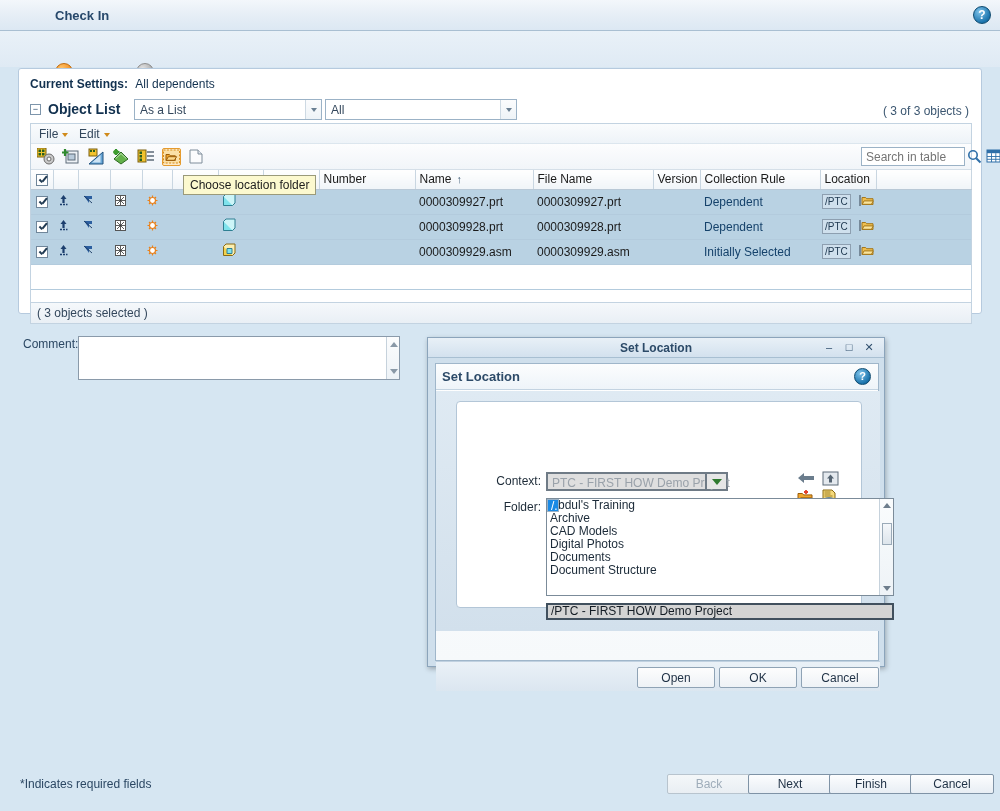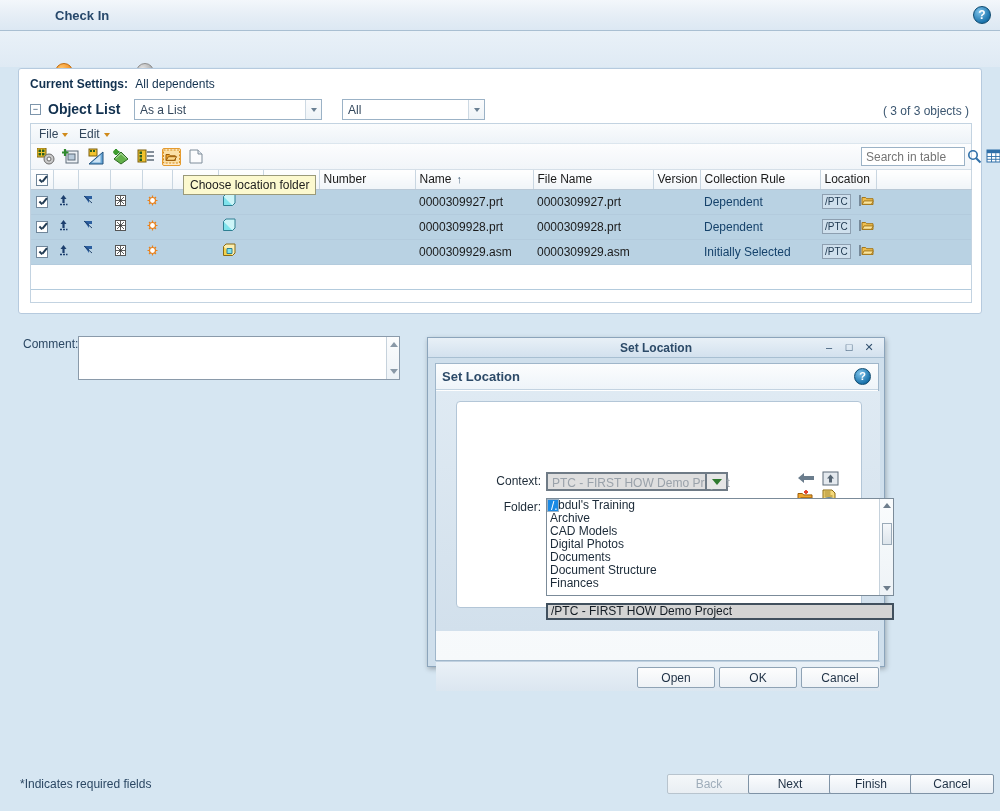--- a/index.html
+++ b/index.html
@@ -388,21 +388,21 @@
 
   <div class="objlist-row">
     <div class="expander">−</div>
     <div class="objlist-title">Object List</div>
     <div class="sel" style="left:104px;top:0;width:188px;">
       <div class="val">As a List</div>
       <div class="arrow">
           <div class="caret"></div>
         </div>
     </div>
-    <div class="sel" style="left:312px;top:0;width:143px;">
+    <div class="sel" style="left:295px;top:0;width:192px;">
       <div class="val">All</div>
       <div class="arrow">
           <div class="caret"></div>
         </div>
     </div>
   </div>
   <div class="obj-count">( 3 of 3 objects )</div>
 
   <div class="tblbox">
 
@@ -684,20 +684,21 @@
             </span></td>
           <td></td>
         </tr>
         <tr class="emptyrow">
           <td colspan="15"></td>
         </tr>
       </tbody>
     </table>
   </div>
 
+  <div class="selcount">( 3 objects selected )</div>
 </div>
 
 <div class="tooltip">Choose location folder</div>
 
 <div class="comment-label">Comment:</div>
 <div class="comment-box">
   <div class="cscroll">
     <div class="up"></div>
     <div class="dn"></div>
   </div>
@@ -766,21 +767,20 @@
 
         <div class="fld-label" style="left:10px;top:98px;width:74px;">Folder:</div>
         <div class="folderlist">
           <div class="li sel">/.</div>
           <div class="li">Abdul's Training</div>
           <div class="li">Archive</div>
           <div class="li">CAD Models</div>
           <div class="li">Digital Photos</div>
           <div class="li">Documents</div>
           <div class="li">Document Structure</div>
-          <div class="li">Finances</div>
           <div class="flscroll">
             <div class="up"></div>
             <div class="thumb"></div>
             <div class="dn"></div>
           </div>
         </div>
 
         <div class="pathbox">/PTC - FIRST HOW Demo Project</div>
       </div>
     </div>

